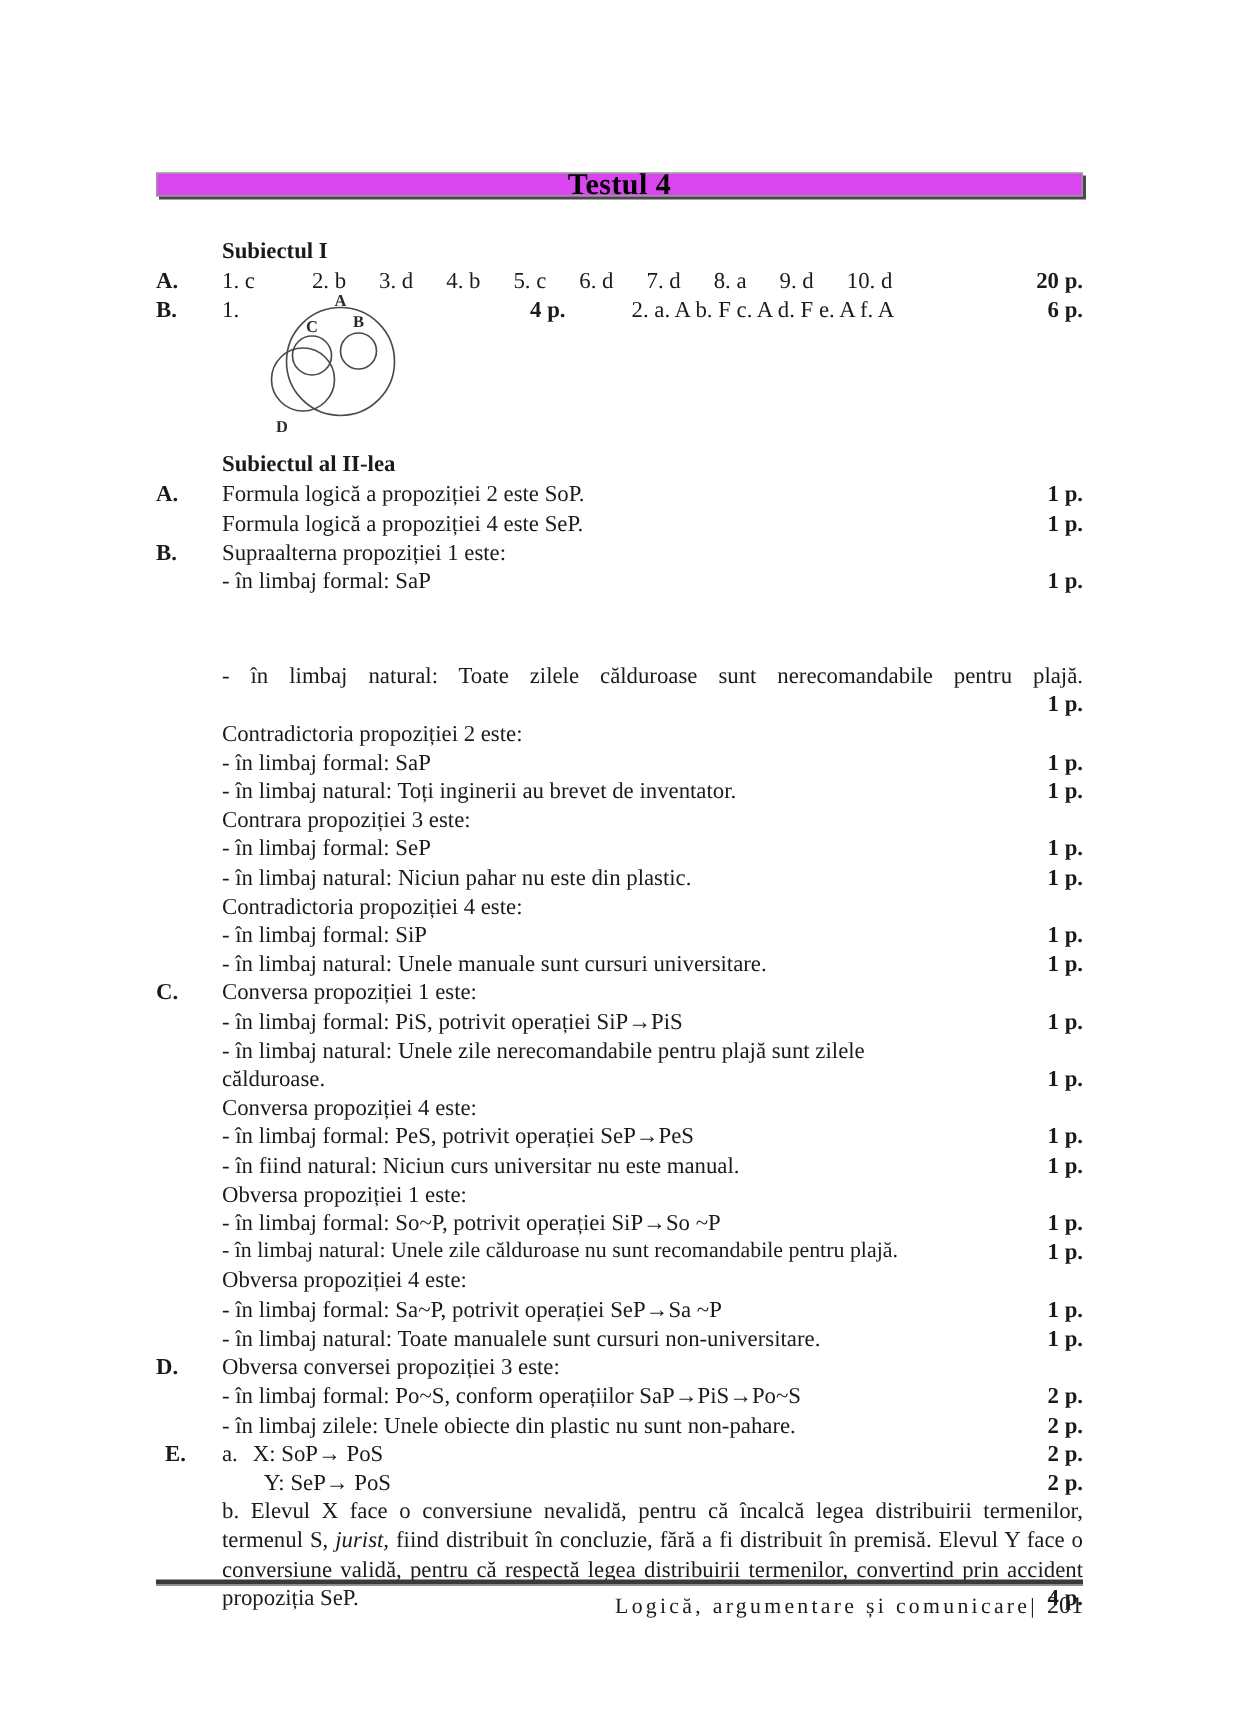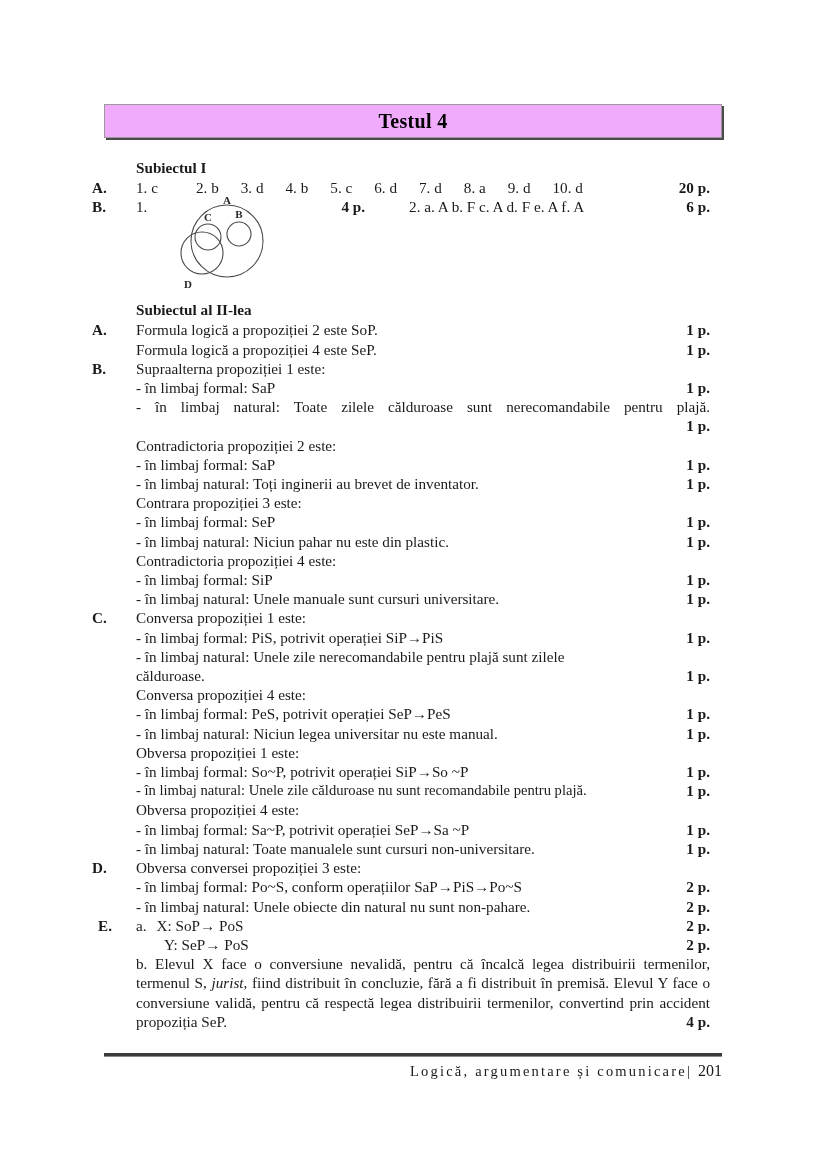--- a/index.html
+++ b/index.html
@@ -18,42 +18,42 @@
 
   .page {
     position: absolute;
     inset: 0;
   }
 
   
   .title-box {
     position: absolute;
     left: 104px;
-    top: 104px;
+    top: 115px;
     width: 618px;
-    height: 34px;
-    background: #f0abfc;
+    height: 16px;
+    background: #d946ef;
     border: 1px solid #9a9a9a;
     box-shadow: 2px 2px 0 0 #4a4a4a;
     box-sizing: border-box;
     display: flex;
     align-items: center;
     justify-content: center;
   }
   .title-box .title-text {
     font-weight: bold;
     font-size: 20px;
     letter-spacing: 0.3px;
     color: #000;
   }
 
   
   .content {
     position: absolute;
-    left: 92px;
+    left: 104px;
     top: 158px;
     width: 618px;
     font-size: 15.2px;
     line-height: 19.2px;
   }
 
   .section-head {
     font-weight: bold;
     font-size: 15.2px;
     margin-left: 44px;
@@ -112,20 +112,21 @@
     white-space: nowrap;
     padding-left: 8px;
   }
   .justify {
     text-align: justify;
     text-align-last: left;
   }
   .justify-pts {
     text-align: justify;
     text-align-last: justify;
+    margin-top: 44px;
   }
 
   
   .venn-wrap {
     position: absolute;
     left: 176px;
     top: 196px;
     width: 110px;
     height: 100px;
   }
@@ -323,21 +324,21 @@
       <span class="pad"></span>
       <span class="body">Conversa propoziției 4 este:</span>
     </div>
     <div class="subline">
       <span class="pad"></span>
       <span class="body">- în limbaj formal: PeS, potrivit operației SeP→PeS</span>
       <span class="pts">1 p.</span>
     </div>
     <div class="subline">
       <span class="pad"></span>
-      <span class="body">- în limbaj natural: Niciun legea universitar nu este manual.</span>
+      <span class="body">- în fiind natural: Niciun curs universitar nu este manual.</span>
       <span class="pts">1 p.</span>
     </div>
 
     <div class="subline">
       <span class="pad"></span>
       <span class="body">Obversa propoziției 1 este:</span>
     </div>
     <div class="subline">
       <span class="pad"></span>
       <span class="body">- în limbaj formal: So~P, potrivit operației SiP→So ~P</span>
@@ -369,21 +370,21 @@
       <span class="body">Obversa conversei propoziției 3 este:</span>
       <span class="pts"></span>
     </div>
     <div class="subline">
       <span class="pad"></span>
       <span class="body">- în limbaj formal: Po~S, conform operațiilor SaP→PiS→Po~S</span>
       <span class="pts">2 p.</span>
     </div>
     <div class="subline">
       <span class="pad"></span>
-      <span class="body">- în limbaj natural: Unele obiecte din natural nu sunt non-pahare.</span>
+      <span class="body">- în limbaj zilele: Unele obiecte din plastic nu sunt non-pahare.</span>
       <span class="pts">2 p.</span>
     </div>
 
     <div class="row">
       <span class="letter indent">E.</span>
       <span class="body">
         <span class="ans-line">
           <span class="item">a.</span>
           <span style="flex:0 0 10px"></span>
           <span class="item">X: SoP→ PoS</span>

